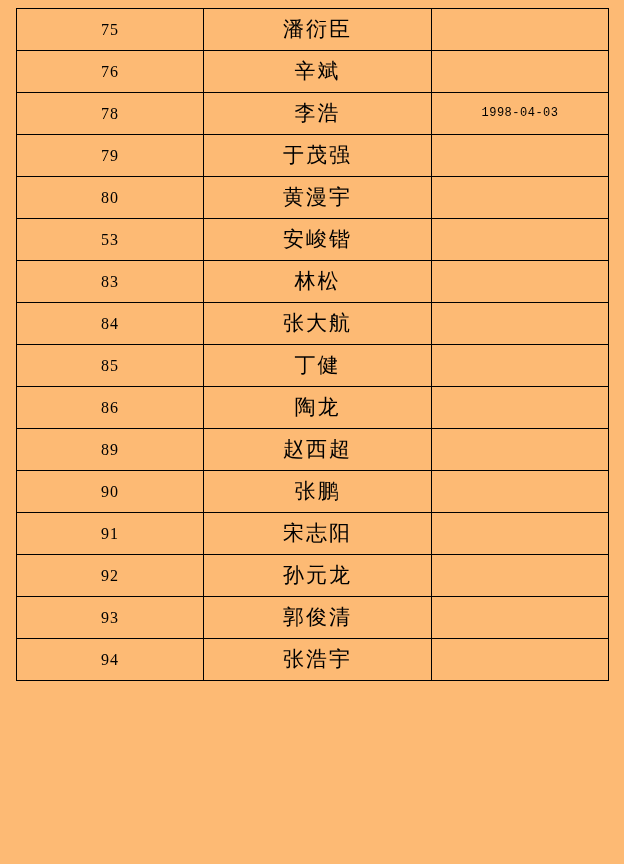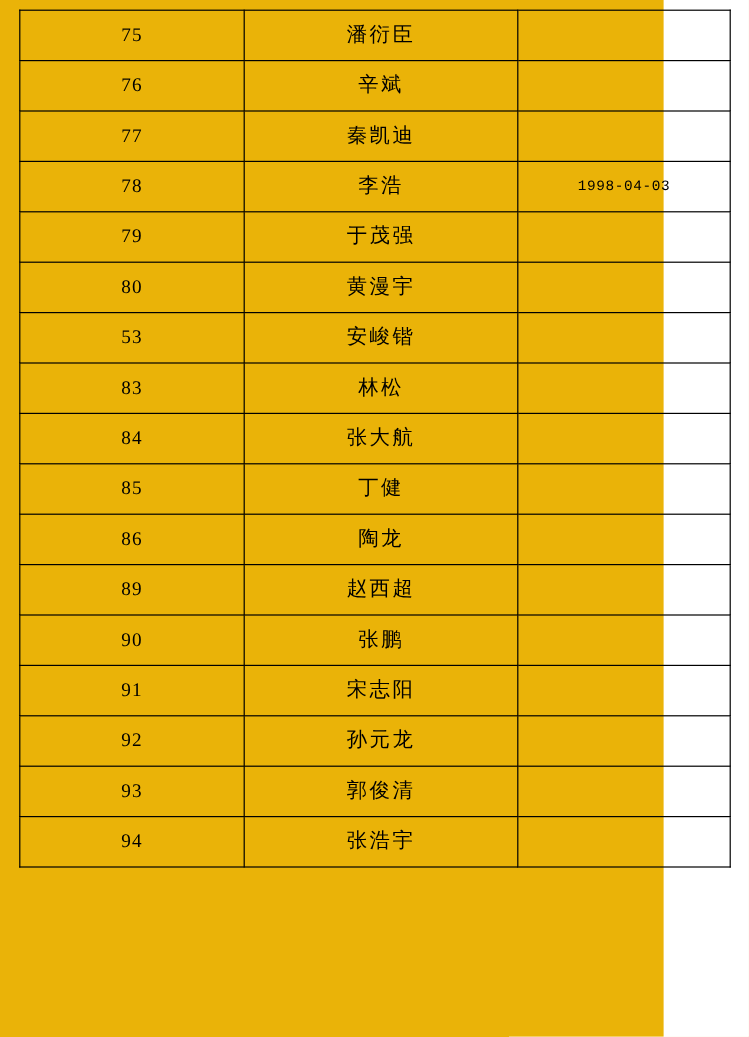--- a/index.html
+++ b/index.html
@@ -9,23 +9,23 @@
   }
   body {
     width: 624px;
     height: 864px;
     font-family: "Liberation Serif", serif;
     color: #000000;
     overflow: hidden;
   }
   .page {
     position: relative;
-    width: 553px;
+    width: 624px;
     height: 864px;
-    background: #eab308;
+    background: #fdba74;
   }
   table.roster {
     position: absolute;
     left: 16px;
     top: 8px;
     width: 592px;
     border-collapse: collapse;
     table-layout: fixed;
   }
   table.roster col.col-index { width: 187px; }
@@ -40,21 +40,21 @@
     vertical-align: middle;
     line-height: 1.1;
   }
   td.cell-index {
     font-family: "Liberation Serif", serif;
     font-size: 16px;
     letter-spacing: 1px;
   }
   td.cell-name {
     font-family: "DejaVu Serif", serif;
-    font-size: 17px;
+    font-size: 21px;
     letter-spacing: 2px;
   }
   td.cell-date {
     font-family: "Liberation Mono", monospace;
     font-size: 12px;
     letter-spacing: 0.5px;
   }
 </style>
 </head>
 <body>
@@ -68,25 +68,20 @@
     </colgroup>
     <tbody>
         <tr>
           <td class="cell-index">75</td>
           <td class="cell-name">潘衍臣</td>
           <td class="cell-date"></td>
         </tr>
         <tr>
           <td class="cell-index">76</td>
           <td class="cell-name">辛斌</td>
-          <td class="cell-date"></td>
-        </tr>
-        <tr>
-          <td class="cell-index">77</td>
-          <td class="cell-name">秦凯迪</td>
           <td class="cell-date"></td>
         </tr>
         <tr>
           <td class="cell-index">78</td>
           <td class="cell-name">李浩</td>
           <td class="cell-date">1998-04-03</td>
         </tr>
         <tr>
           <td class="cell-index">79</td>
           <td class="cell-name">于茂强</td>

